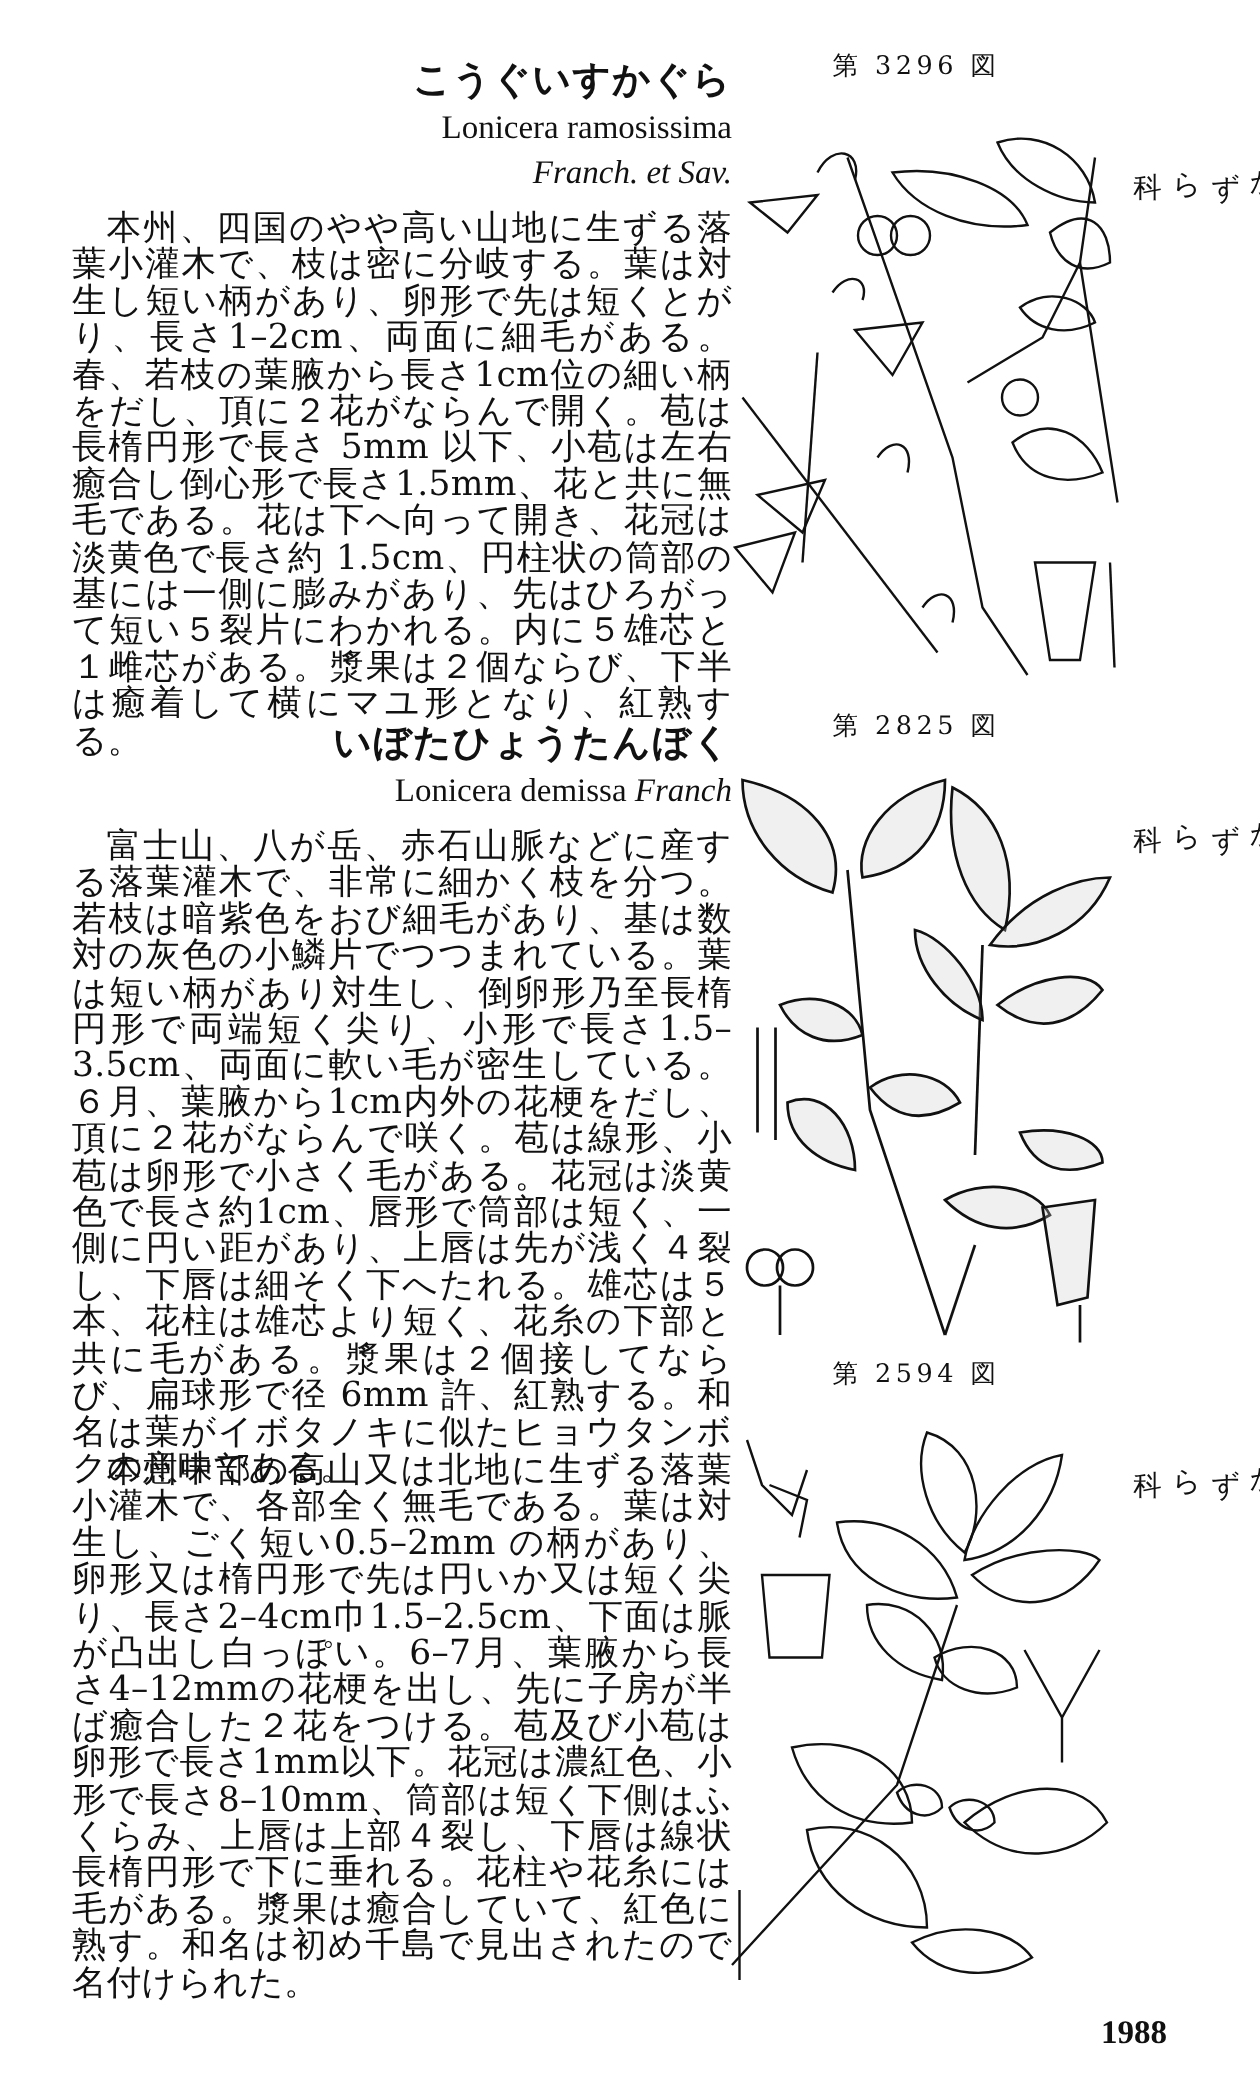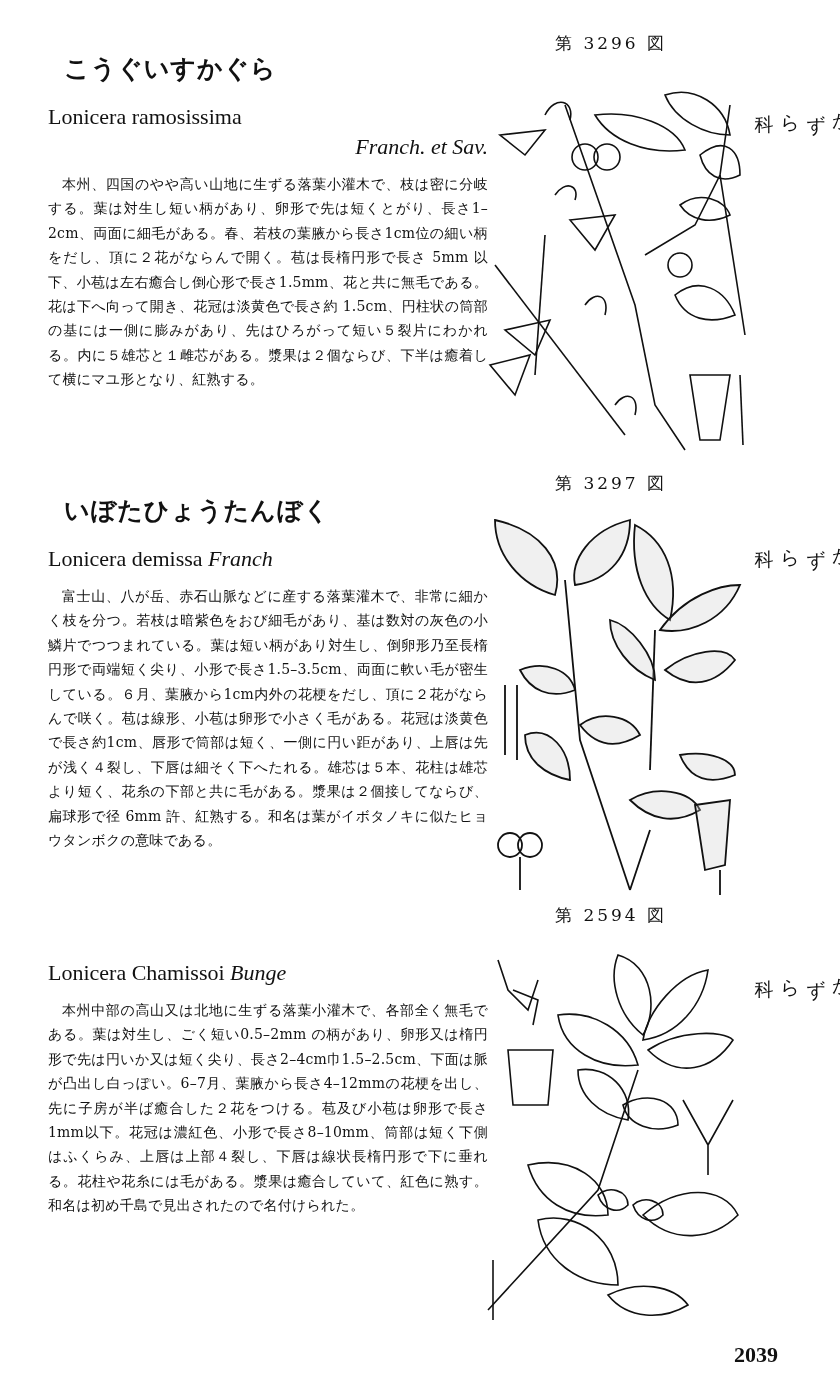--- a/index.html
+++ b/index.html
@@ -1,23 +1,23 @@
 <!DOCTYPE html>
 <html><head>
 <meta charset="utf-8">
 <style>
   html, body { margin: 0; padding: 0; background: #ffffff; }
   body { width: 840px; height: 1400px; position: relative; overflow: hidden; color: #111; font-family: "DejaVu Serif", "Liberation Serif", serif; }
   .entry { position: absolute; left: 0; width: 840px; }
   .text-col { position: absolute; left: 48px; width: 440px; }
-  .jp-title { text-align: left; font-family: "DejaVu Sans", sans-serif; font-weight: bold; font-size: 25px; letter-spacing: 1px; margin: 16px; line-height: 34px; }
-  .latin { text-align: left; font-family: "Liberation Serif", serif; font-size: 22px; line-height: 30px; margin: 0; }
+  .jp-title { text-align: right; font-family: "DejaVu Sans", sans-serif; font-weight: bold; font-size: 25px; letter-spacing: 1px; margin: 0; line-height: 34px; }
+  .latin { text-align: right; font-family: "Liberation Serif", serif; font-size: 22px; line-height: 30px; margin: 0; }
   .latin i { font-style: italic; }
   .author { text-align: right; font-family: "Liberation Serif", serif; font-style: italic; font-size: 22px; line-height: 30px; margin: 0; }
-  .desc { font-family: "DejaVu Serif", serif; font-size: 14px; line-height: 24.4px; text-align: justify; margin: 10px 0 0 0; text-indent: 1em; letter-spacing: 0.2px; }
+  .desc { font-family: "DejaVu Serif", serif; font-size: 23px; line-height: 24.4px; text-align: justify; margin: 10px 0 0 0; text-indent: 1em; letter-spacing: 0.2px; }
   .fig-label { position: absolute; font-family: "DejaVu Serif", serif; font-size: 17px; letter-spacing: 3px; }
   .family { position: absolute; font-family: "DejaVu Serif", serif; font-size: 19px; writing-mode: vertical-rl; letter-spacing: 3px; }
   .illus { position: absolute; }
   .page-num { position: absolute; right: 62px; bottom: 32px; font-family: "Liberation Serif", serif; font-weight: bold; font-size: 22px; }
 </style>
 </head>
 <body>
 
 <div class="entry" style="top:0;">
   <div class="text-col" style="top:36px;">
@@ -51,21 +51,21 @@
     <path d="M60 40 C70 20 90 25 85 45 M70 120 C80 105 95 110 90 125 M100 230 C110 215 125 220 120 240 M130 330 C140 315 155 320 150 340"></path>
   </svg>
 </div>
 
 <div class="entry" style="top:0;">
   <div class="text-col" style="top:478px;">
     <h2 class="jp-title">いぼたひょうたんぼく</h2>
     <p class="latin"><span>Lonicera demissa</span> <i>Franch</i></p>
     <p class="desc">富士山、八が岳、赤石山脈などに産する落葉灌木で、非常に細かく枝を分つ。若枝は暗紫色をおび細毛があり、基は数対の灰色の小鱗片でつつまれている。葉は短い柄があり対生し、倒卵形乃至長楕円形で両端短く尖り、小形で長さ1.5–3.5cm、両面に軟い毛が密生している。６月、葉腋から1cm内外の花梗をだし、頂に２花がならんで咲く。苞は線形、小苞は卵形で小さく毛がある。花冠は淡黄色で長さ約1cm、唇形で筒部は短く、一側に円い距があり、上唇は先が浅く４裂し、下唇は細そく下へたれる。雄芯は５本、花柱は雄芯より短く、花糸の下部と共に毛がある。漿果は２個接してならび、扁球形で径 6mm 許、紅熟する。和名は葉がイボタノキに似たヒョウタンボクの意味である。</p>
   </div>
-  <div class="fig-label" style="left:555px; top:472px;">第 3297 図</div>
+  <div class="fig-label" style="left:555px; top:472px;">第 2825 図</div>
   <div class="family" style="left:752px; top:535px;">すいかずら科</div>
   <svg class="illus" style="left:480px; top:510px;" width="265" height="390" viewBox="0 0 265 390" fill="none" stroke="#111" stroke-width="1.8">
     <path d="M85 70 L100 230 L150 380"></path>
     <path d="M175 120 L170 260"></path>
     <path d="M150 380 L170 320"></path>
     <path d="M15 10 C60 20 85 50 75 85 C40 75 15 45 15 10Z" fill="#ccc" fill-opacity="0.3"></path>
     <path d="M150 10 C110 20 90 50 95 75 C130 70 150 45 150 10Z" fill="#ccc" fill-opacity="0.3"></path>
     <path d="M155 15 C185 30 200 65 190 110 C165 95 150 60 155 15Z" fill="#ccc" fill-opacity="0.3"></path>
     <path d="M180 120 C205 85 240 75 260 75 C245 110 210 125 180 120Z" fill="#ccc" fill-opacity="0.3"></path>
     <path d="M130 110 C150 115 175 145 175 170 C150 160 130 135 130 110Z" fill="#ccc" fill-opacity="0.3"></path>
@@ -79,21 +79,20 @@
     <circle cx="30" cy="335" r="12"></circle>
       <circle cx="50" cy="335" r="12"></circle>
     <path d="M40 347 L40 380"></path>
     <path d="M215 295 L250 290 L245 355 L225 360Z" fill="#ccc" fill-opacity="0.3"></path>
     <path d="M240 360 L240 385"></path>
   </svg>
 </div>
 
 <div class="entry" style="top:0;">
   <div class="text-col" style="top:958px;">
-    <p class="latin"><span>Lonicera Chamissoi</span> <i>Bunge</i></p>
     <p class="desc">本州中部の高山又は北地に生ずる落葉小灌木で、各部全く無毛である。葉は対生し、ごく短い0.5–2mm の柄があり、卵形又は楕円形で先は円いか又は短く尖り、長さ2–4cm巾1.5–2.5cm、下面は脈が凸出し白っぽい。6–7月、葉腋から長さ4–12mmの花梗を出し、先に子房が半ば癒合した２花をつける。苞及び小苞は卵形で長さ1mm以下。花冠は濃紅色、小形で長さ8–10mm、筒部は短く下側はふくらみ、上唇は上部４裂し、下唇は線状長楕円形で下に垂れる。花柱や花糸には毛がある。漿果は癒合していて、紅色に熟す。和名は初め千島で見出されたので名付けられた。</p>
   </div>
   <div class="fig-label" style="left:555px; top:904px;">第 2594 図</div>
   <div class="family" style="left:752px; top:965px;">すいかずら科</div>
   <svg class="illus" style="left:478px; top:940px;" width="270" height="390" viewBox="0 0 270 390" fill="none" stroke="#111" stroke-width="1.6">
     <path d="M10 370 L120 250 L160 130"></path>
     <path d="M15 320 L15 380"></path>
     <path d="M140 15 C175 25 180 70 165 95 C140 75 130 40 140 15Z"></path>
     <path d="M230 30 C200 35 170 70 165 100 C200 95 225 65 230 30Z"></path>
     <path d="M80 75 C115 70 150 90 160 125 C120 130 85 110 80 75Z"></path>
@@ -105,13 +104,13 @@
     <path d="M60 280 C100 270 140 300 140 345 C100 345 65 320 60 280Z"></path>
     <path d="M130 355 C160 340 195 345 210 365 C185 380 150 380 130 355Z"></path>
     <path d="M120 255 C130 245 150 250 150 265 C140 275 125 270 120 255Z"></path>
     <path d="M155 265 C165 255 185 260 185 275 C175 285 160 280 155 265Z"></path>
     <path d="M20 20 L30 50 L50 70 L60 40 M35 50 L60 60 L55 85"></path>
     <path d="M30 110 L75 110 L70 165 L35 165Z"></path>
     <path d="M205 160 L230 205 L255 160 M230 205 L230 235"></path>
   </svg>
 </div>
 
-<div class="page-num">2039</div>
+<div class="page-num">1988</div>
 
 </body></html>

